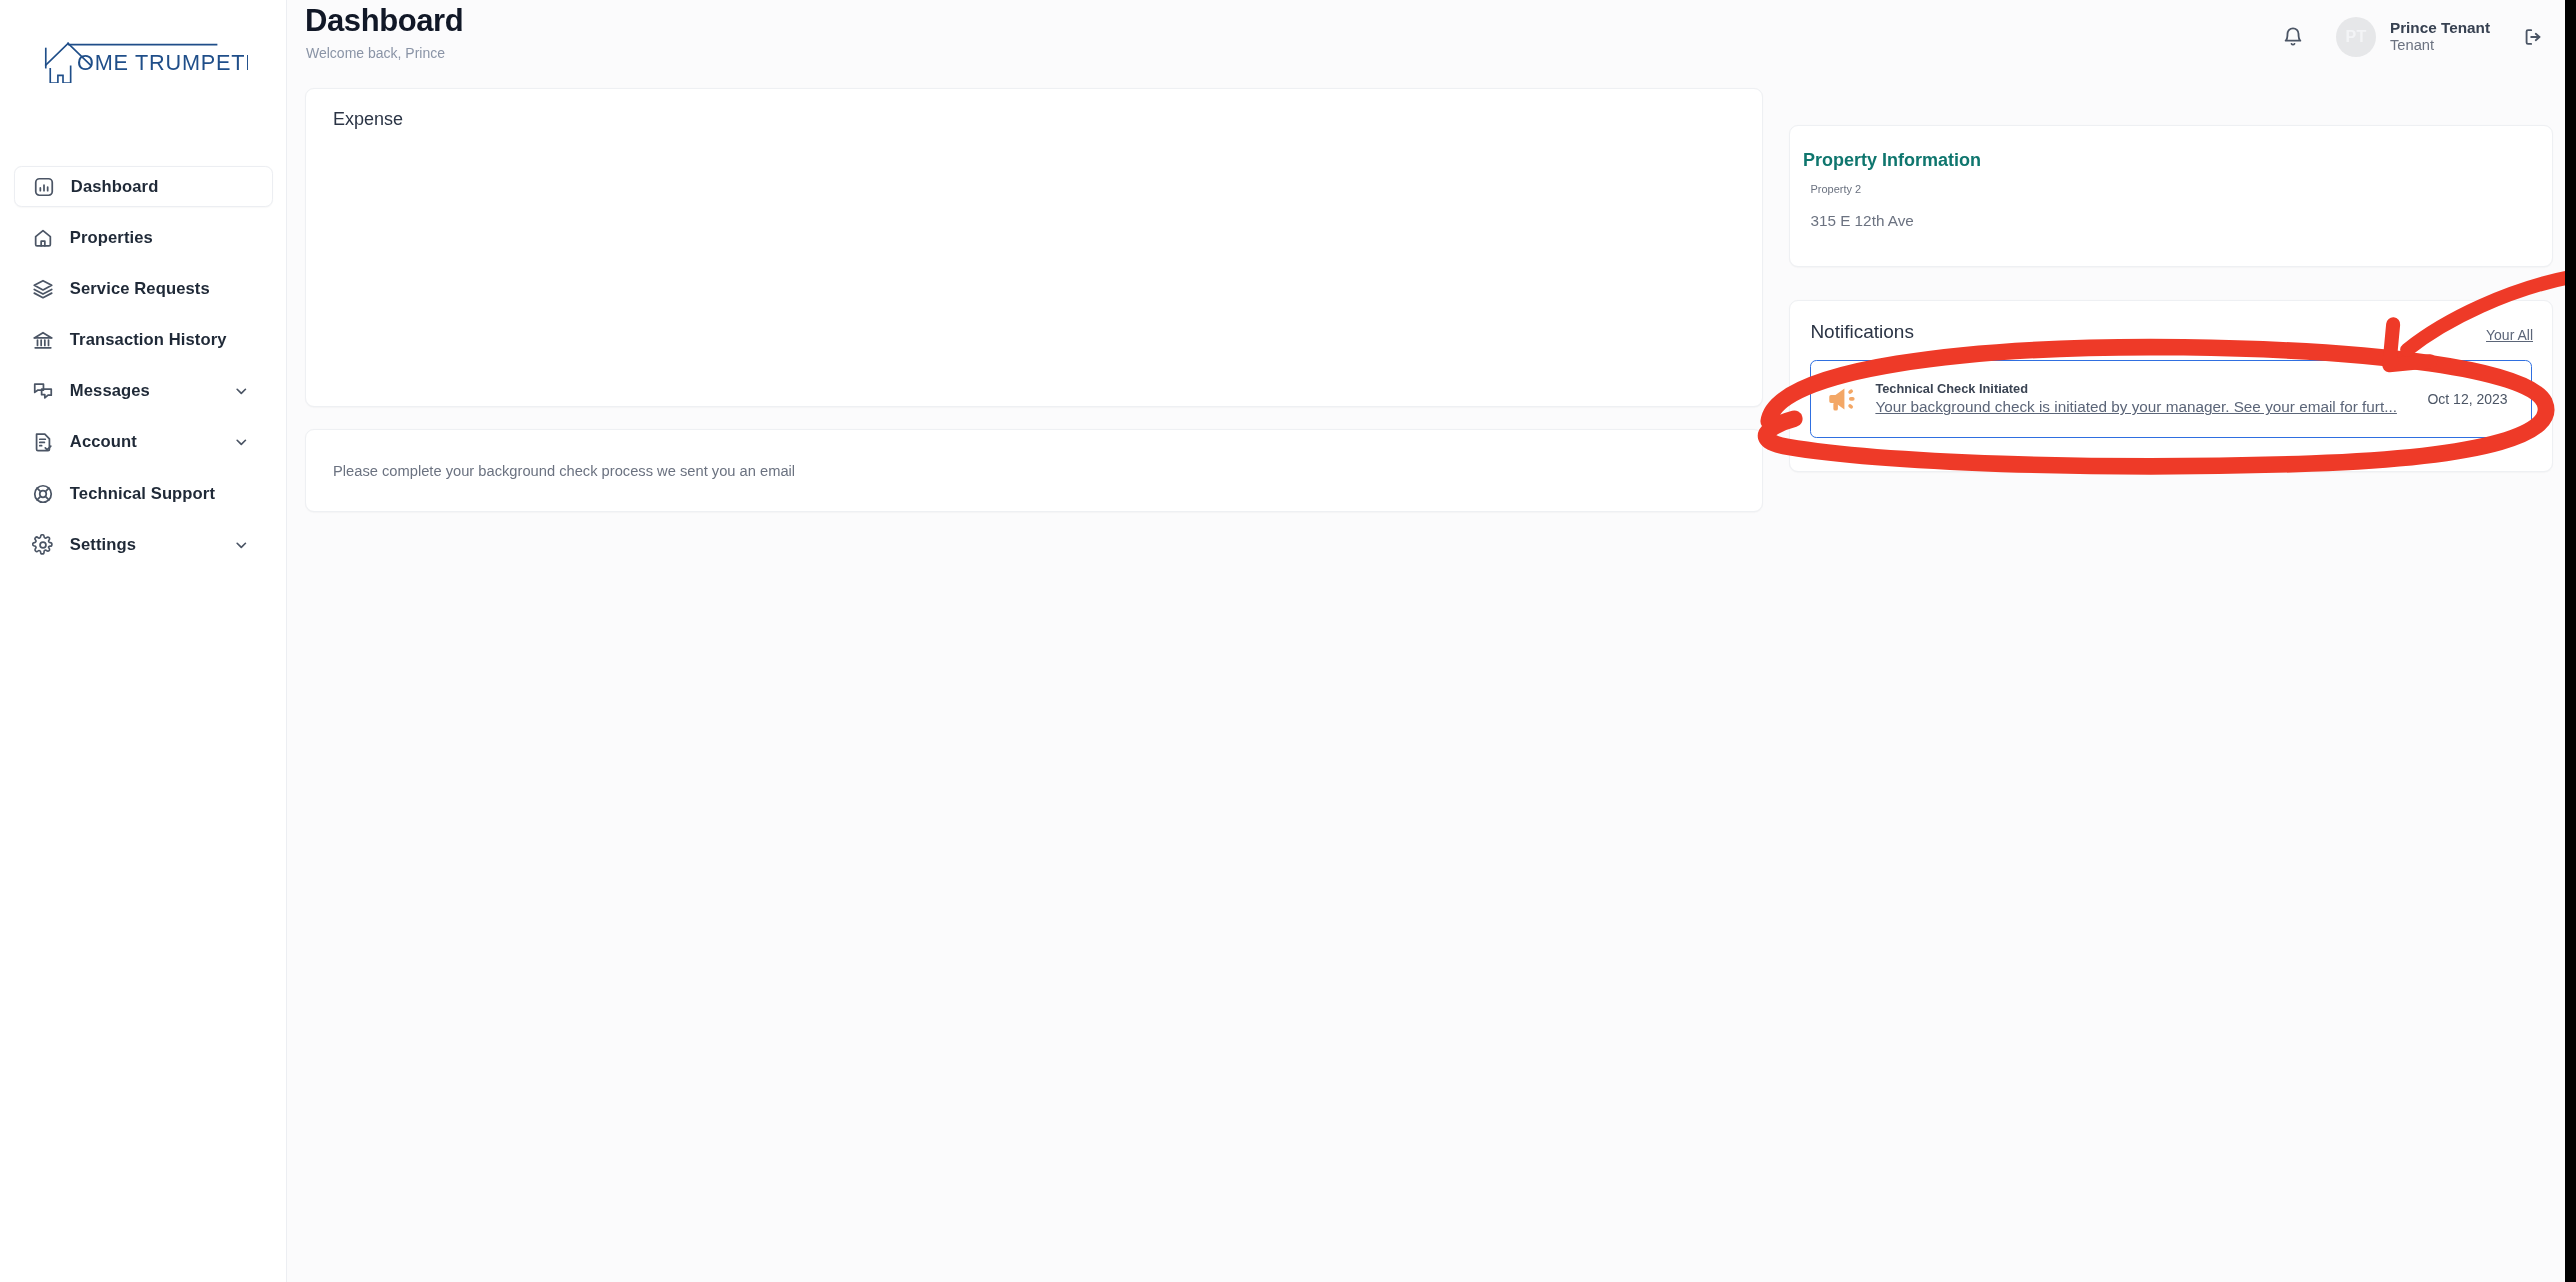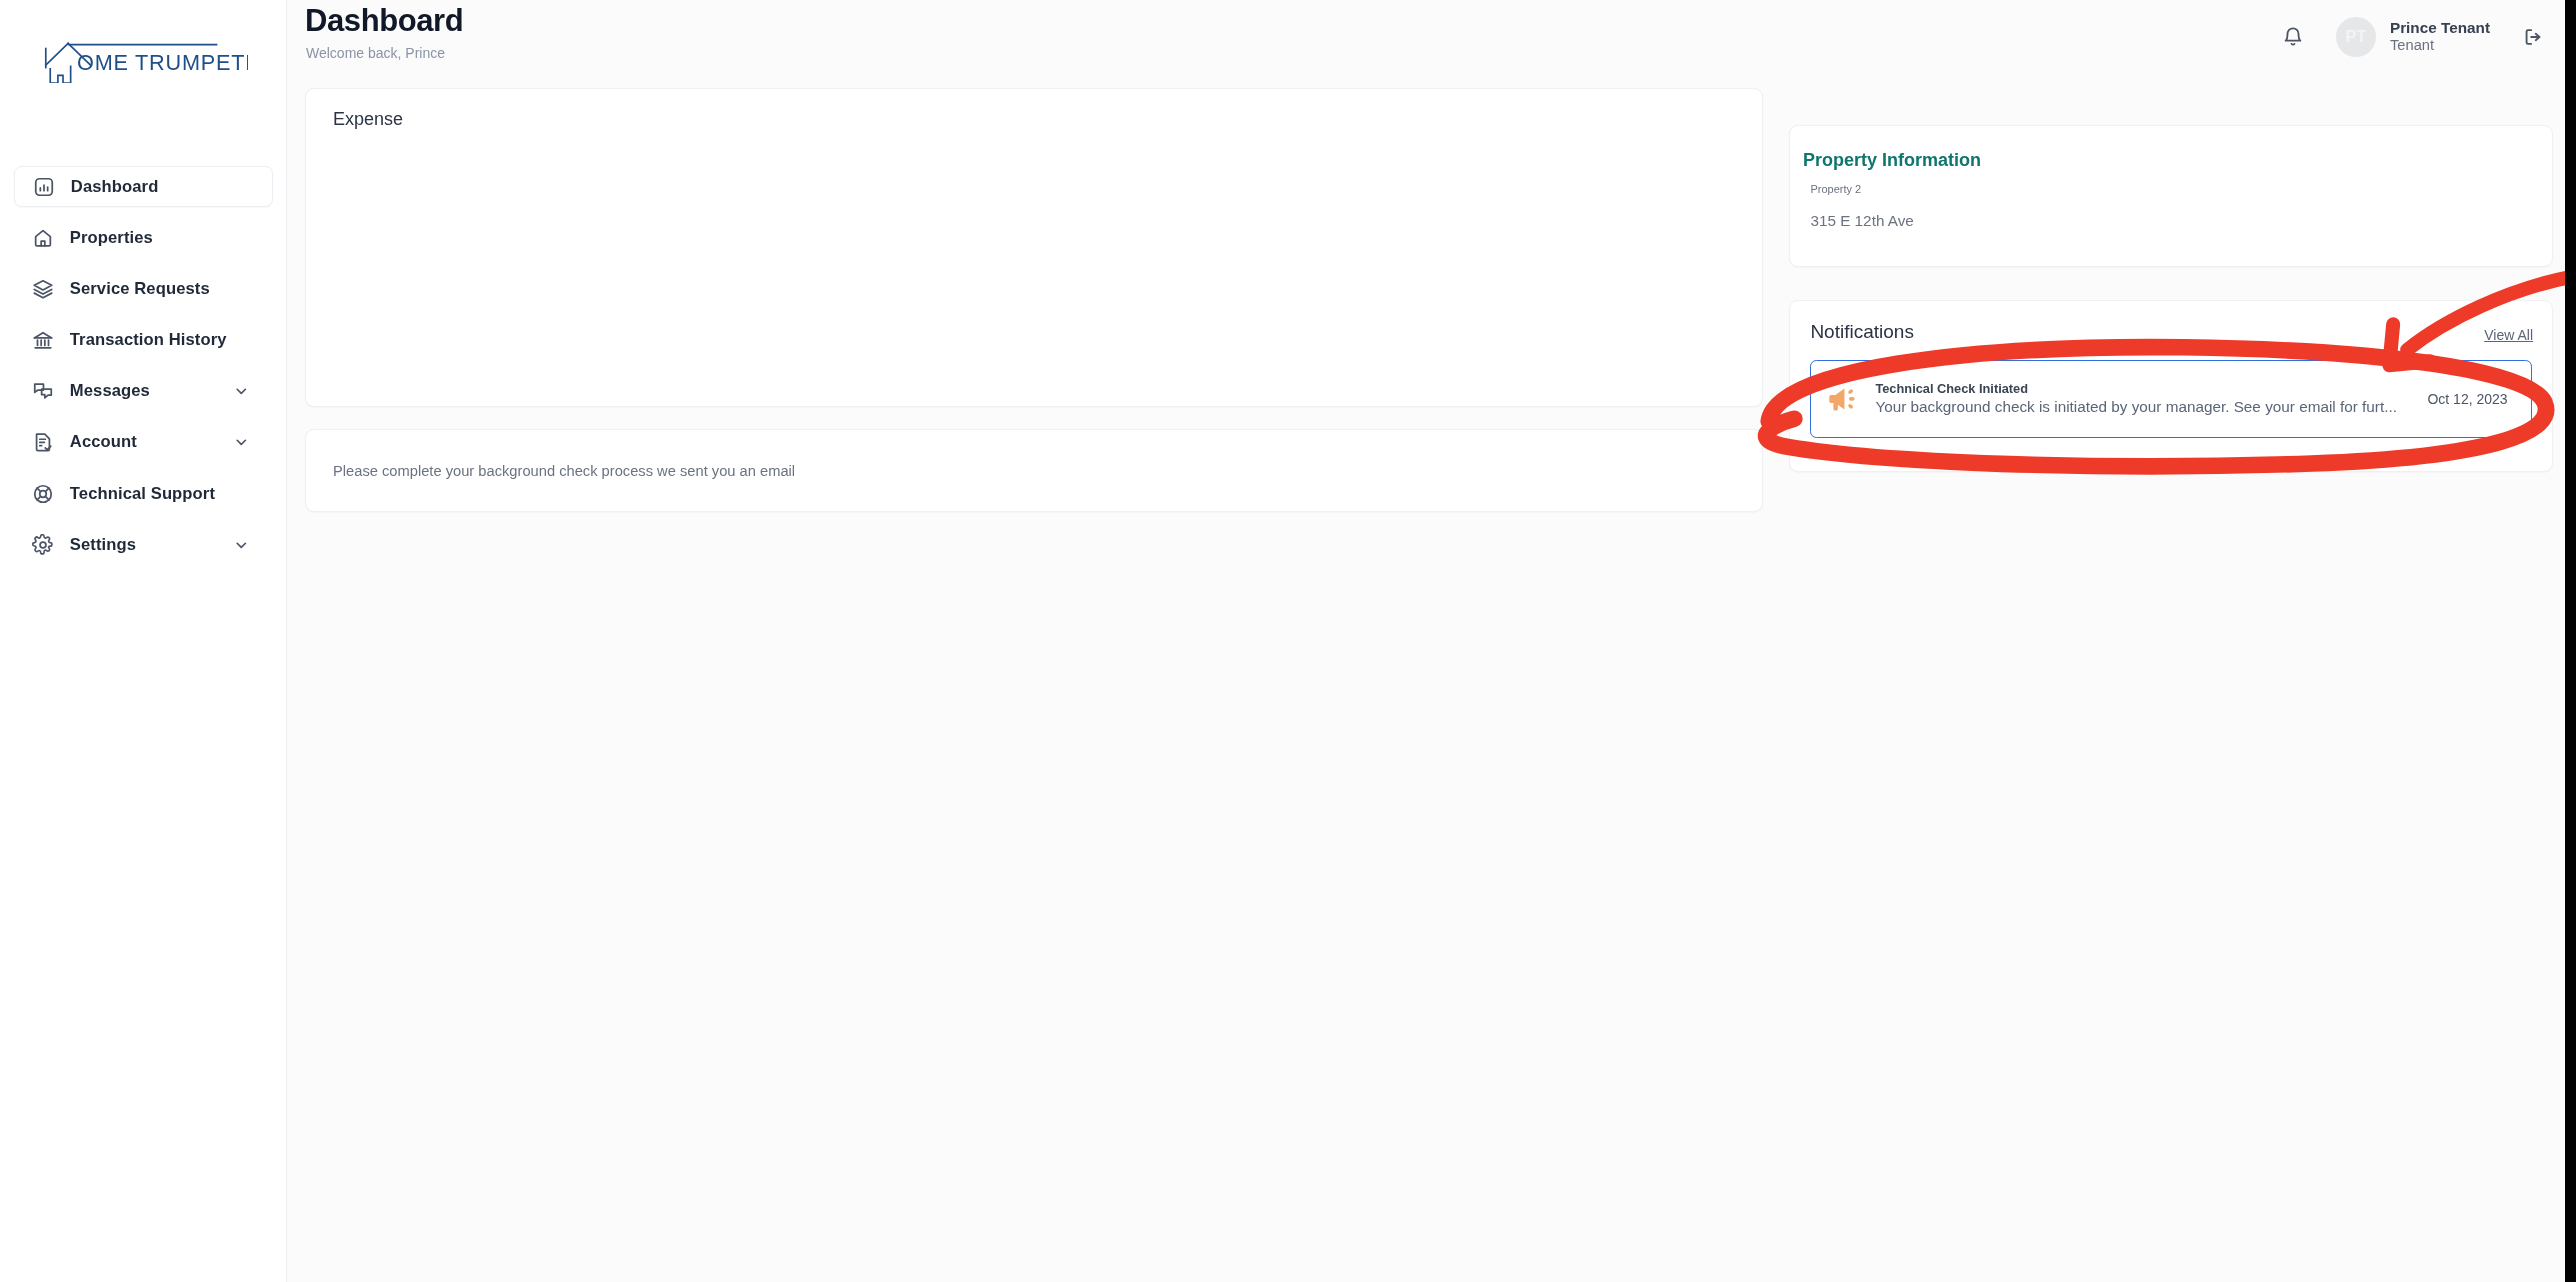--- a/index.html
+++ b/index.html
@@ -108,21 +108,21 @@
     position: absolute; left: 20.4px; right: 20.4px; top: 59px; height: 78px;
     border: 1.3px solid #2f6fe0; border-radius: 6.4px; background: #ffffff;
     display: flex; align-items: center; cursor: pointer;
   }
   .notif-icon { width: 64px; flex: 0 0 64px; display: flex; align-items: center; justify-content: center; }
   .notif-icon svg { width: 34px; height: 34px; }
   .notif-body { flex: 1 1 auto; min-width: 0; padding-right: 10.2px; }
   .notif-title { font-size: 12.8px; font-weight: 700; color: #3b4453; line-height: 1.35; }
   .notif-desc {
     font-size: 15.3px; color: #5b6578; line-height: 1.35;
-    white-space: nowrap; overflow: hidden; text-overflow: ellipsis;
+    white-space: nowrap; overflow: hidden; text-overflow: ellipsis; text-decoration: underline;
   }
   .notif-date { flex: 0 0 auto; font-size: 14px; color: #4b5565; padding-right: 23px; }
 
   
   .annotation { position: absolute; left: 0; top: 0; width: 2576px; height: 1282px; pointer-events: none; }
 </style>
 </head>
 <body>
 
 <div class="page">
@@ -283,21 +283,21 @@
   </section>
 
   <section class="card" id="property-card">
     <div class="prop-title">Property Information</div>
     <div class="prop-line1">Property 2</div>
     <div class="prop-line2">315 E 12th Ave</div>
   </section>
 
   <section class="card" id="notifications-card">
     <div class="notif-header">Notifications</div>
-    <div class="notif-viewall">View All</div>
+    <div class="notif-viewall">Your All</div>
 
     <div class="notif-item">
       <span class="notif-icon">
         <svg viewBox="0 0 24 24" fill="#f3a766">
           <path d="M3.5 9.2h3.2L13 4.6v14.8L6.7 14.8H3.5A1.2 1.2 0 0 1 2.3 13.6v-3.2A1.2 1.2 0 0 1 3.5 9.2z"></path>
           <rect x="5.2" y="14.2" width="3.2" height="6" rx="1.3"></rect>
           <rect x="16.2" y="10.6" width="4" height="2.6" rx="1.3"></rect>
           <rect x="15.6" y="5.6" width="3.6" height="2.5" rx="1.25" transform="rotate(-38 17.4 6.85)"></rect>
           <rect x="15.6" y="16" width="3.6" height="2.5" rx="1.25" transform="rotate(38 17.4 17.25)"></rect>
         </svg>

